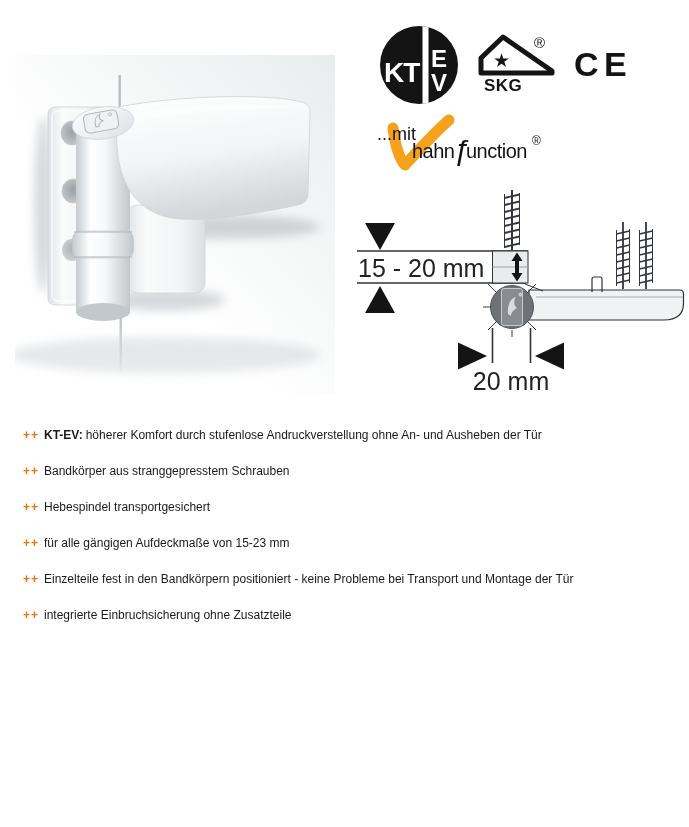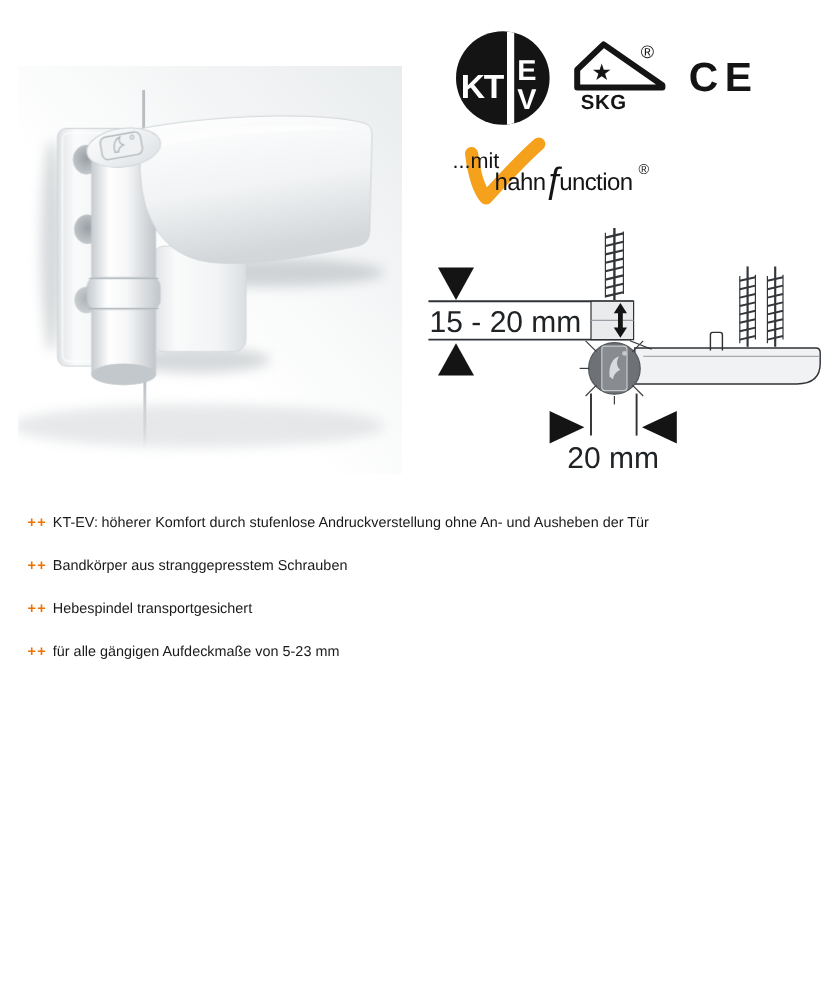--- a/index.html
+++ b/index.html
@@ -3,21 +3,21 @@
 <meta charset="utf-8">
 <style>
   html,body{margin:0;padding:0;background:#ffffff;}
   .page{position:relative;width:689px;height:827px;background:#ffffff;overflow:hidden;
         font-family:"Liberation Sans",sans-serif;color:#141414;}
   .abs{position:absolute;}
   
   .features{position:absolute;left:23px;top:427px;width:565px;margin:0;padding:0;list-style:none;}
   .features li{font-size:12px;line-height:16px;margin:0 0 20px 0;color:#1a1a1a;}
   .marker{color:#ee7203;font-weight:bold;margin-right:5px;letter-spacing:1px;}
-  .lead{font-weight:normal;margin-right:3px;}
+  .lead{font-weight:bold;margin-right:3px;}
   
   svg text{font-family:"Liberation Sans",sans-serif;}
 </style>
 </head>
 <body>
 
 <div class="page">
 
   <svg class="abs" style="left:15px;top:55px;" width="320" height="350" viewBox="0 0 320 350">
     <defs>
@@ -218,17 +218,23 @@
     <li>
       <span class="marker">++</span><span class="lead">KT-EV:</span><span>höherer Komfort durch stufenlose Andruckverstellung ohne An- und Ausheben der Tür</span>
     </li>
     <li>
       <span class="marker">++</span><span>Bandkörper aus stranggepresstem Schrauben</span>
     </li>
     <li>
       <span class="marker">++</span><span>Hebespindel transportgesichert</span>
     </li>
     <li>
-      <span class="marker">++</span><span>für alle gängigen Aufdeckmaße von 5-23 mm</span>
+      <span class="marker">++</span><span>für alle gängigen Aufdeckmaße von 15-23 mm</span>
+    </li>
+    <li>
+      <span class="marker">++</span><span>Einzelteile fest in den Bandkörpern positioniert - keine Probleme bei Transport und Montage der Tür</span>
+    </li>
+    <li>
+      <span class="marker">++</span><span>integrierte Einbruchsicherung ohne Zusatzteile</span>
     </li>
   </ul>
 
 </div>
 
 </body></html>

